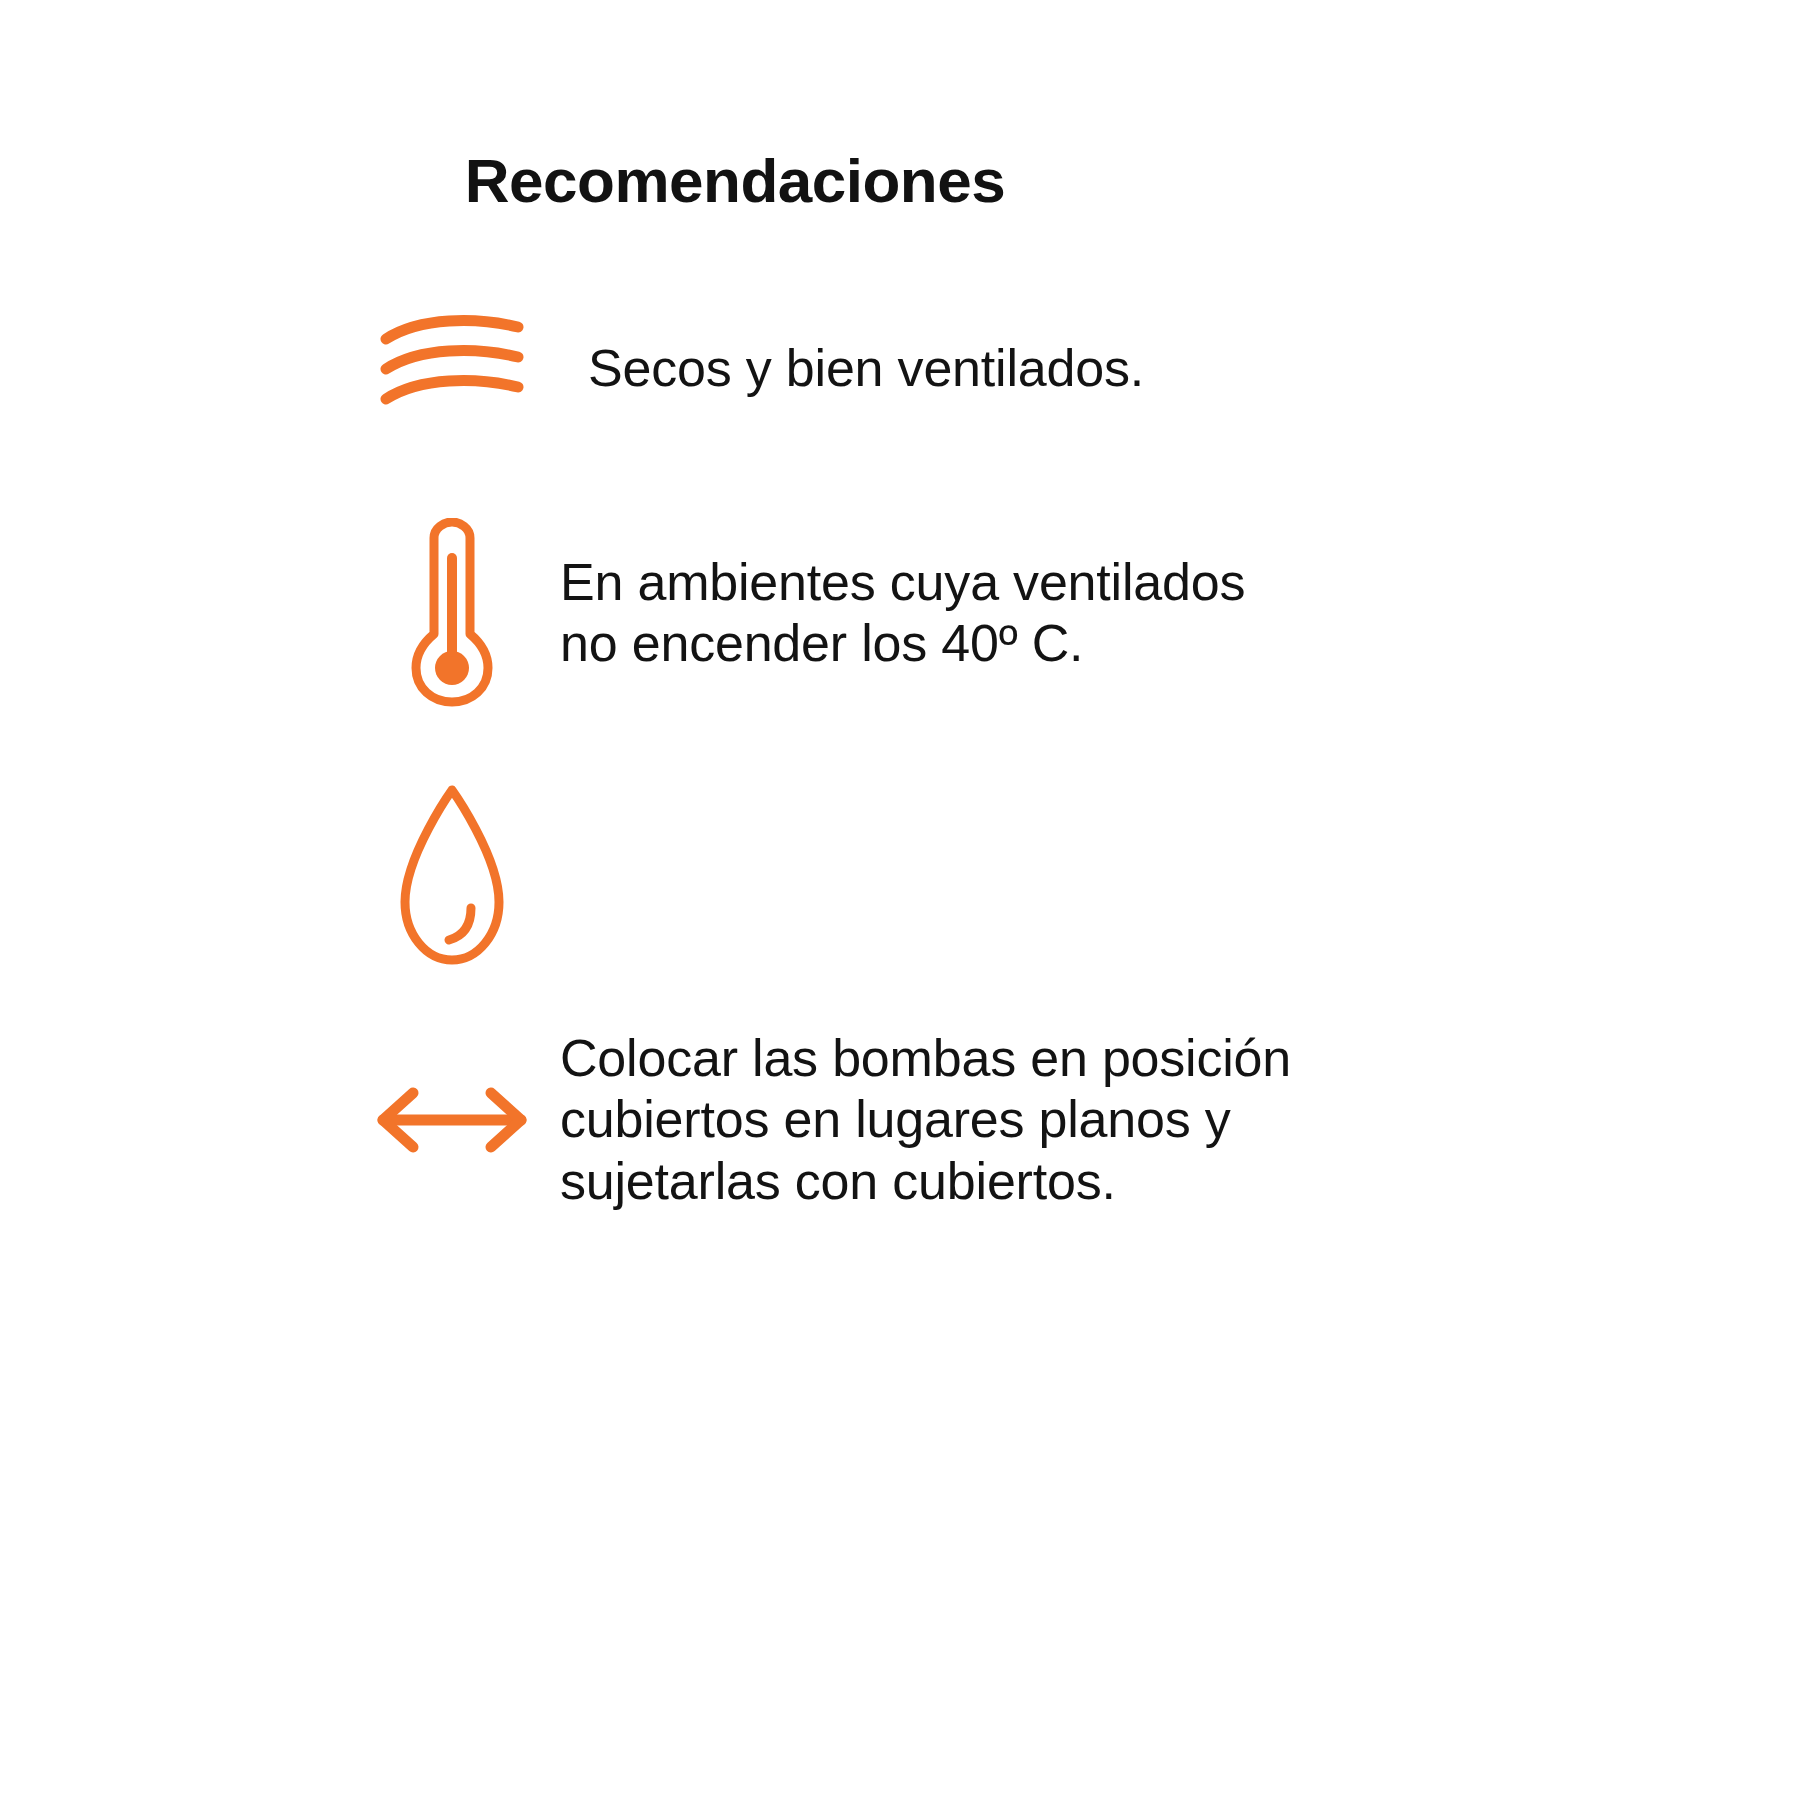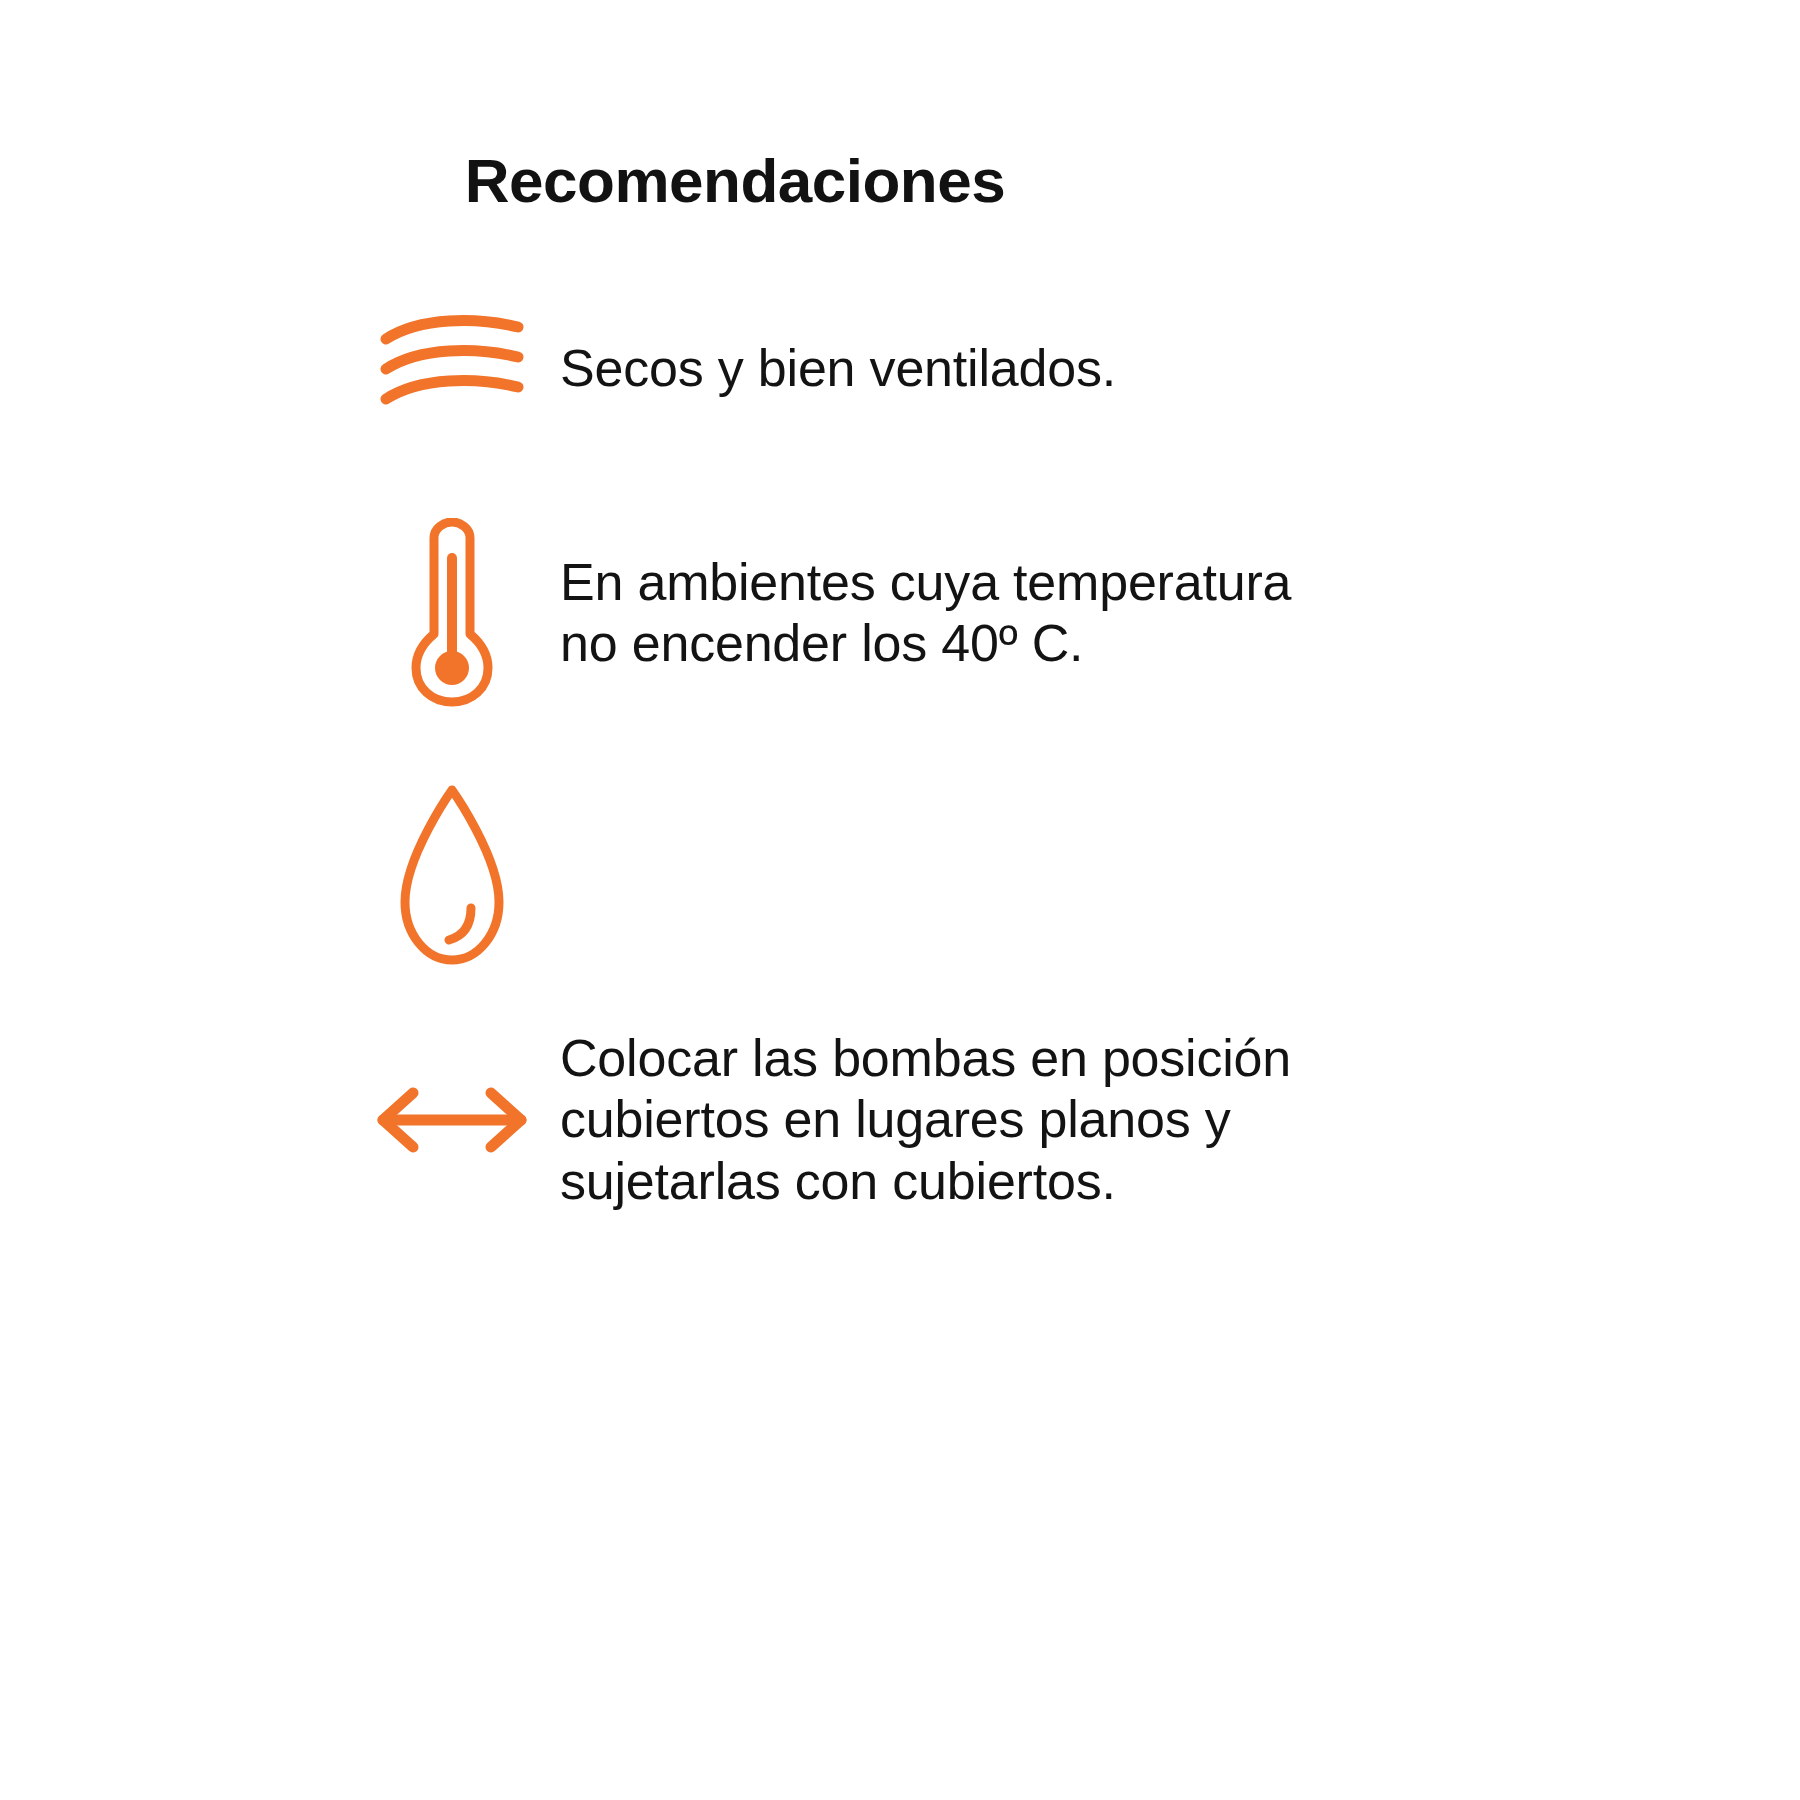--- a/index.html
+++ b/index.html
@@ -38,21 +38,21 @@
     margin-top: 70px;
   }
   .row {
     display: flex;
     align-items: center;
     padding-left: 352px;
     box-sizing: border-box;
     min-height: 150px;
   }
   .row-1 { margin-top: 0px; }
-  .row-2 { margin-top: 78px; }
+  .row-2 { margin-top: 78px; gap: 28px; }
   .row-3 { margin-top: 74px; }
   .row-4 { margin-top: 74px; }
   .row-5 { margin-top: 56px; }
 
   .icon-cell {
     width: 200px;
     min-width: 200px;
     display: flex;
     align-items: center;
     justify-content: center;
@@ -95,21 +95,21 @@
 
     <li class="row row-3">
       <div class="icon-cell">
         <svg width="120" height="190" viewBox="0 0 120 190" fill="none" stroke="#F2742A" stroke-width="9" stroke-linecap="round" stroke-linejoin="round">
           <path d="M42 20 C42 10 52 4 60 4 C68 4 78 10 78 20 L78 116 C90 126 96 138 96 150 C96 170 80 184 60 184 C40 184 24 170 24 150 C24 138 30 126 42 116 Z"></path>
           <circle cx="60" cy="150" r="17" fill="#F2742A" stroke="none"></circle>
           <path d="M60 134 L60 40" stroke-width="10"></path>
         </svg>
       </div>
       <div class="text-cell">
-        <span class="ln">En ambientes cuya temperatura</span>
+        <span class="ln">En ambientes cuya ventilados</span>
         <span class="ln">no encender los 40º C.</span>
       </div>
     </li>
 
     <li class="row row-4">
       <div class="icon-cell">
         <svg width="130" height="190" viewBox="0 0 130 190" fill="none" stroke="#F2742A" stroke-width="9" stroke-linecap="round" stroke-linejoin="round">
           <path d="M65 8 C65 8 18 74 18 120 C18 152 39 178 65 178 C91 178 112 152 112 120 C112 74 65 8 65 8 Z"></path>
           <path d="M84 126 C84 144 76 154 62 158"></path>
         </svg>

